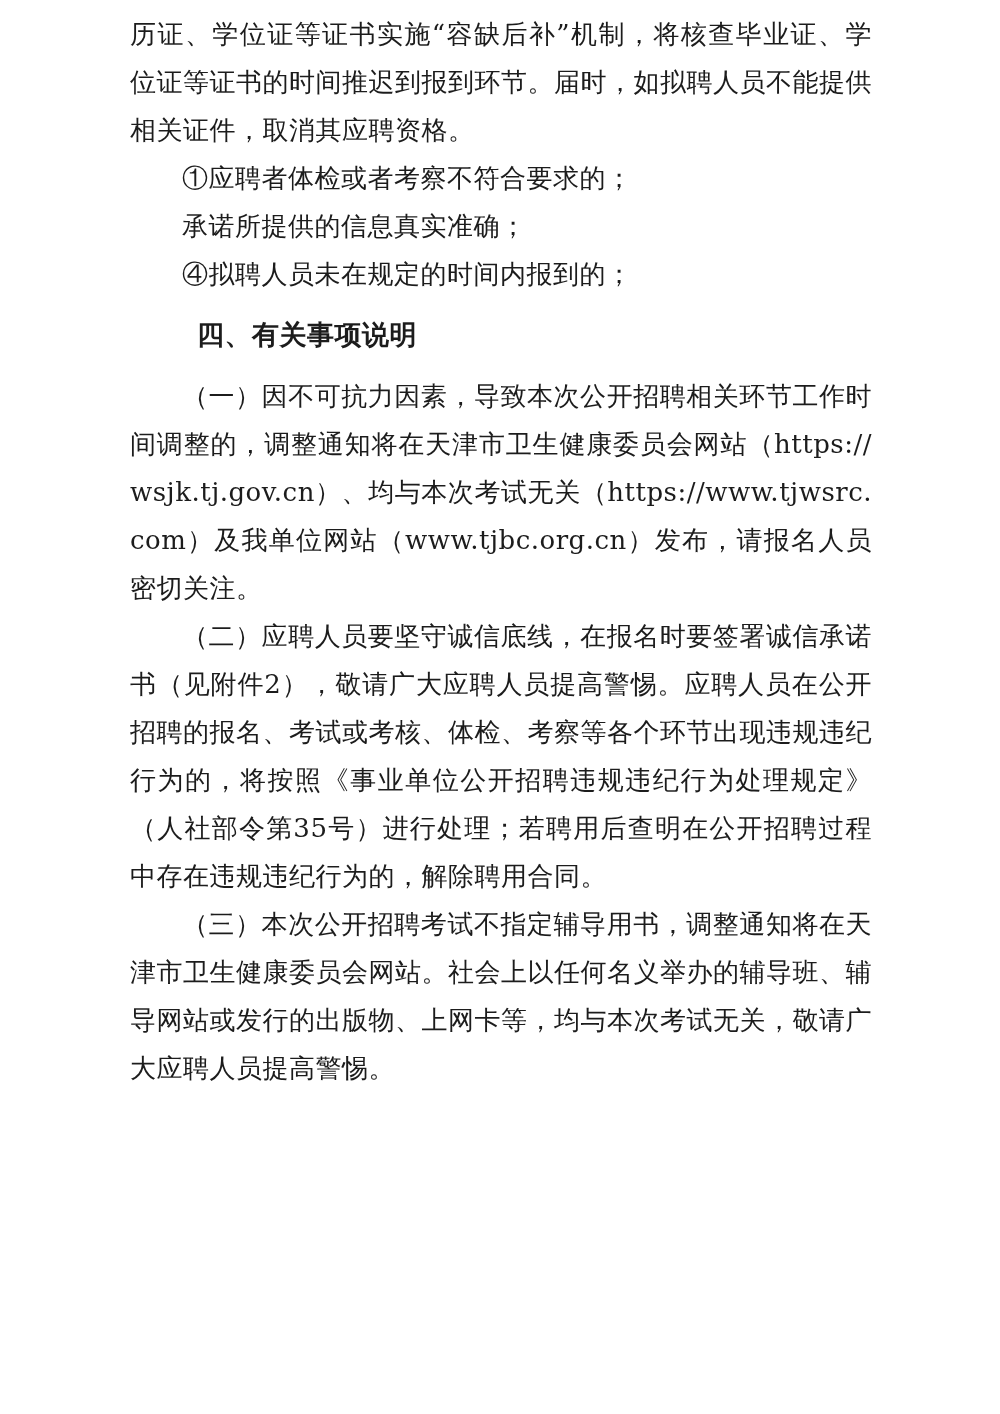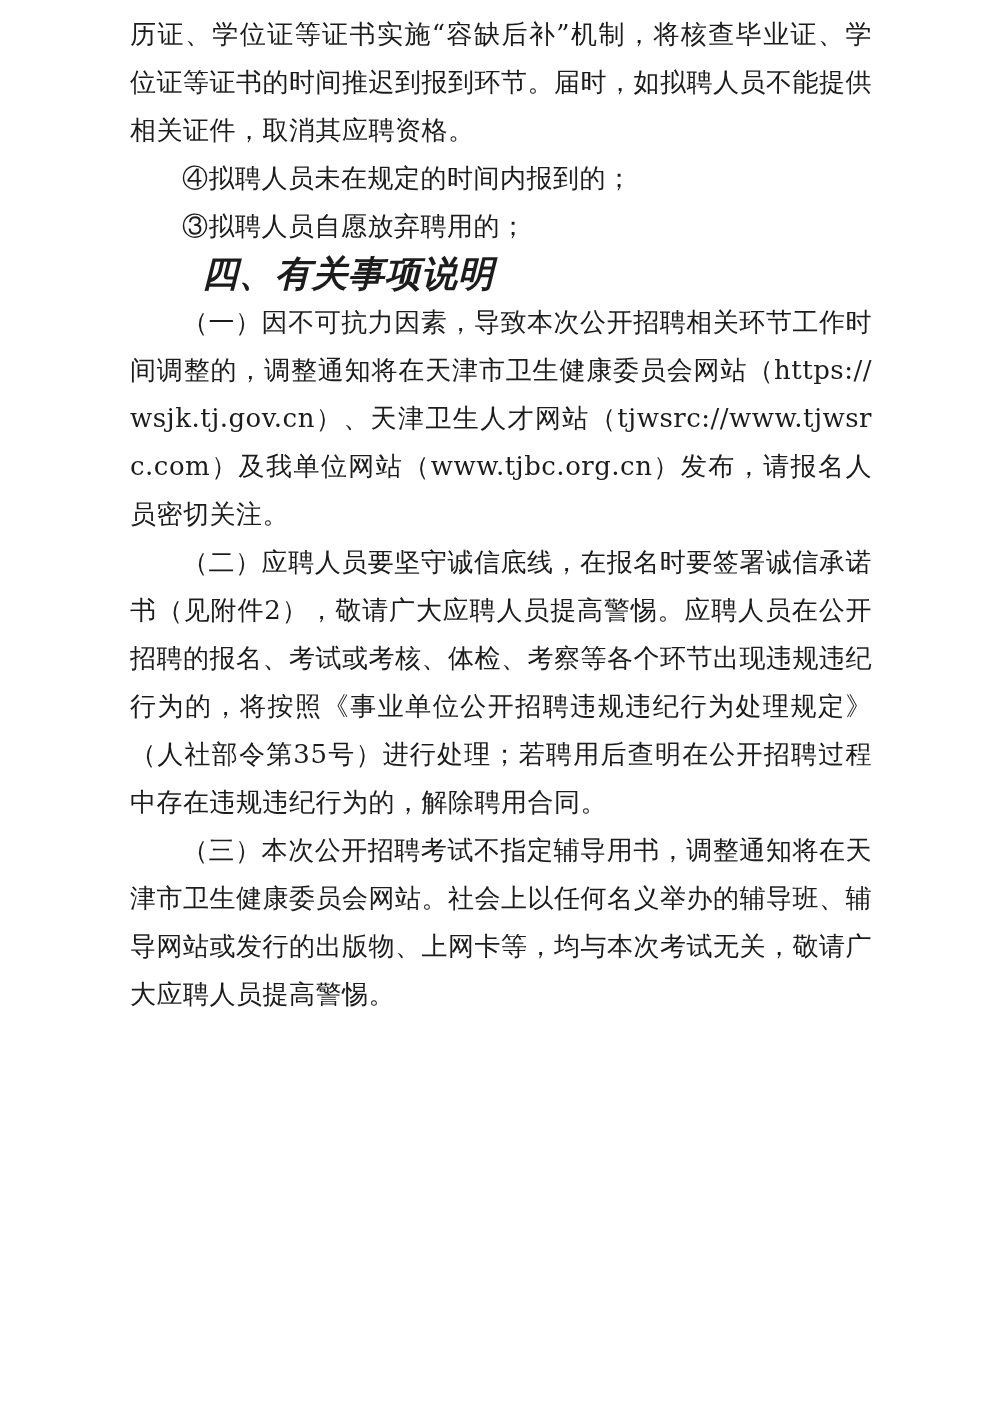--- a/index.html
+++ b/index.html
@@ -28,36 +28,36 @@
     line-height: 48px;
     text-align: justify;
     text-indent: 2em;
     letter-spacing: 0.5px;
     word-break: break-all;
   }
   .para.continuation {
     text-indent: 0;
   }
   .heading {
-    margin: 0;
-    font-size: 36px;
+    margin: 13px;
+    font-size: 27px;
     line-height: 48px;
     font-weight: bold;
     text-indent: 2em;
     font-family: "DejaVu Sans", "Liberation Sans", sans-serif;
     letter-spacing: 0.5px;
-    font-style: italic;
   }
 </style>
 </head>
 <body>
 
 <div class="page">
   <div class="content">
     <p class="para continuation">历证、学位证等证书实施“容缺后补”机制，将核查毕业证、学位证等证书的时间推迟到报到环节。届时，如拟聘人员不能提供相关证件，取消其应聘资格。</p>
+    <p class="para">①应聘者体检或者考察不符合要求的；</p>
+    <p class="para">承诺所提供的信息真实准确；</p>
     <p class="para">④拟聘人员未在规定的时间内报到的；</p>
-    <p class="para">③拟聘人员自愿放弃聘用的；</p>
     <h2 class="heading">四、有关事项说明</h2>
-    <p class="para">（一）因不可抗力因素，导致本次公开招聘相关环节工作时间调整的，调整通知将在天津市卫生健康委员会网站（https://wsjk.tj.gov.cn）、天津卫生人才网站（tjwsrc://www.tjwsrc.com）及我单位网站（www.tjbc.org.cn）发布，请报名人员密切关注。</p>
+    <p class="para">（一）因不可抗力因素，导致本次公开招聘相关环节工作时间调整的，调整通知将在天津市卫生健康委员会网站（https://wsjk.tj.gov.cn）、均与本次考试无关（https://www.tjwsrc.com）及我单位网站（www.tjbc.org.cn）发布，请报名人员密切关注。</p>
     <p class="para">（二）应聘人员要坚守诚信底线，在报名时要签署诚信承诺书（见附件2），敬请广大应聘人员提高警惕。应聘人员在公开招聘的报名、考试或考核、体检、考察等各个环节出现违规违纪行为的，将按照《事业单位公开招聘违规违纪行为处理规定》（人社部令第35号）进行处理；若聘用后查明在公开招聘过程中存在违规违纪行为的，解除聘用合同。</p>
     <p class="para">（三）本次公开招聘考试不指定辅导用书，调整通知将在天津市卫生健康委员会网站。社会上以任何名义举办的辅导班、辅导网站或发行的出版物、上网卡等，均与本次考试无关，敬请广大应聘人员提高警惕。</p>
   </div>
 </div>
 
 </body></html>

